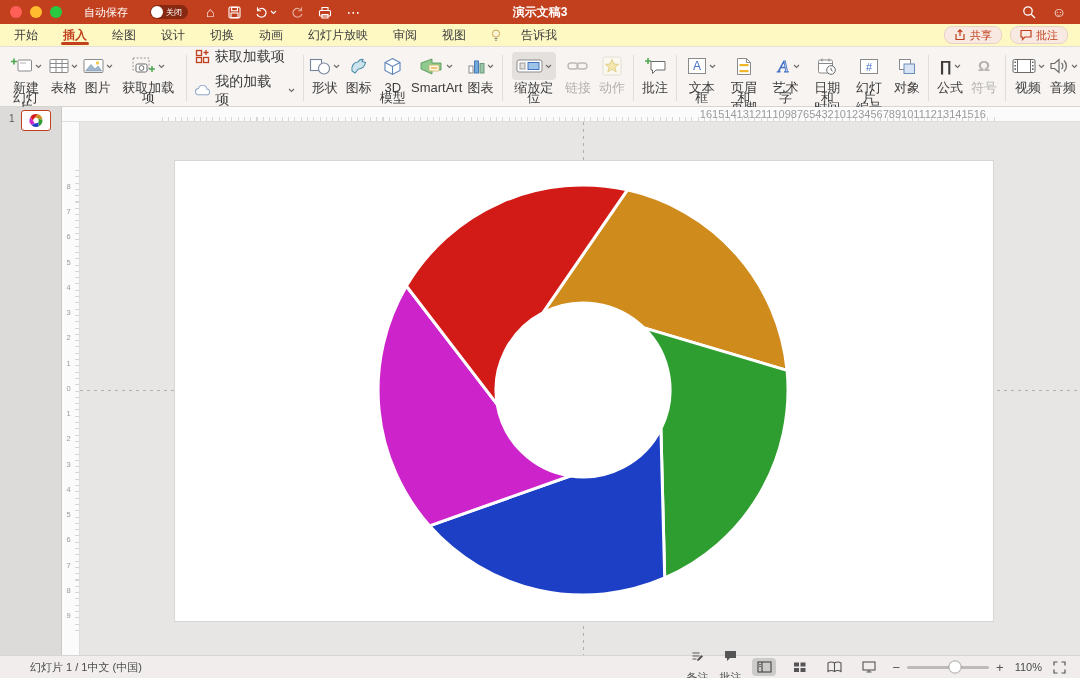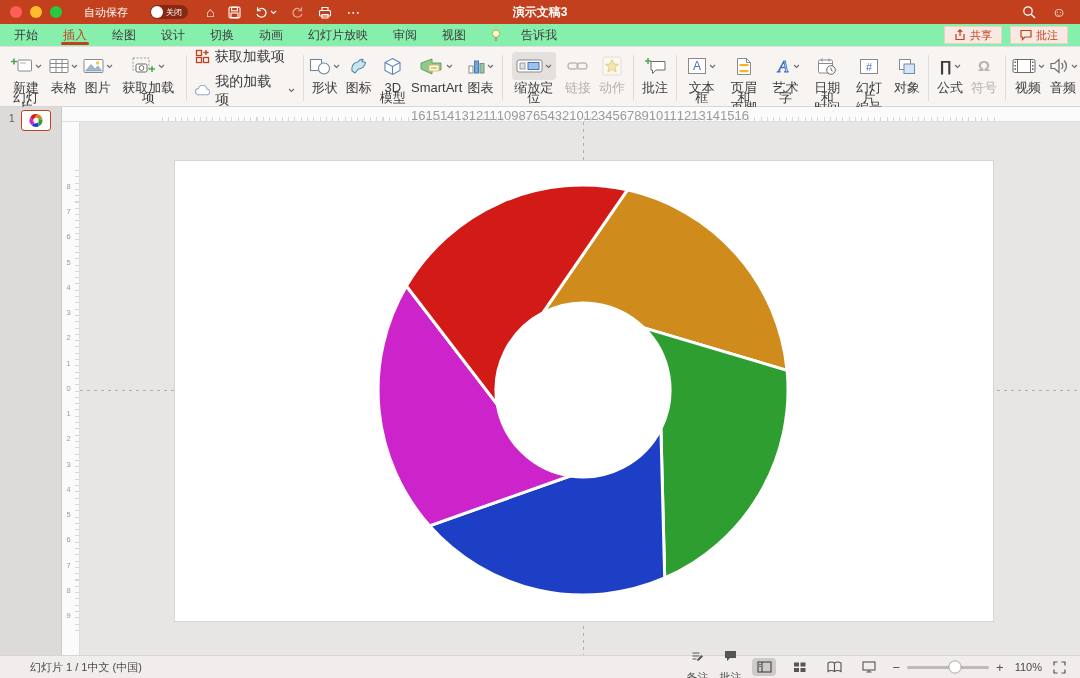--- a/index.html
+++ b/index.html
@@ -14,28 +14,28 @@
   .autosave { display:flex; align-items:center; gap:22px; margin-left:22px; color:#fff; font-size:11px; }
   .toggle { width:38px; height:14px; border-radius:8px; background:rgba(40,5,0,.38); display:flex; align-items:center; padding:1px; color:#fff; font-size:8px; }
   .knob { width:12px; height:12px; background:#fff; border-radius:50%; margin-right:3px; }
   .tb-icons { display:flex; align-items:center; gap:14px; margin-left:18px; color:#fff; }
   .tb-icons svg { display:block; }
   .tb-ico { font-size:14px; line-height:14px; color:#fff; }
   .title-center { position:absolute; left:0; right:0; text-align:center; color:#fff; font-size:12px; font-weight:bold; pointer-events:none; }
   .tb-right { margin-left:auto; display:flex; align-items:center; gap:16px; margin-right:14px; color:#fff; }
 
   
-  .menubar { position:absolute; top:24px; left:0; right:0; height:23px; background:#86efac; border-bottom:1px solid #E2DFDD; display:flex; align-items:center; font-size:12px; }
+  .menubar { position:absolute; top:24px; left:0; right:0; height:23px; background:#fef9c3; border-bottom:1px solid #E2DFDD; display:flex; align-items:center; font-size:12px; }
   .tabs { display:flex; align-items:center; gap:25px; margin-left:14px; height:100%; }
   .tab { color:#3c3c3c; height:100%; display:flex; align-items:center; position:relative; cursor:default; white-space:nowrap; }
-  .tab.sel { color:#C2401D; font-weight:normal; }
+  .tab.sel { color:#C2401D; font-weight:bold; }
   .tab.sel::after { content:""; position:absolute; left:-2px; right:-2px; bottom:1px; height:3px; border-radius:2px; background:#C2401D; }
   .tab-tellme { display:flex; align-items:center; gap:20px; }
   .mb-right { margin-left:auto; display:flex; gap:8px; margin-right:12px; }
-  .chip { display:flex; align-items:center; gap:4px; height:18px; padding:0 9px; border-radius:0; background:#F8E9E2; border:1px solid #EBD2C6; color:#C2401D; font-size:11px; }
+  .chip { display:flex; align-items:center; gap:4px; height:18px; padding:0 9px; border-radius:8px; background:#F8E9E2; border:1px solid #EBD2C6; color:#C2401D; font-size:11px; }
 
   
   .ribbon { position:absolute; top:47px; left:0; right:0; height:60px; background:#F7F4F2; border-bottom:1px solid #D8D5D3; display:flex; align-items:flex-start; padding:5px 0 0 5px; }
   .rbtn { display:flex; flex-direction:column; align-items:center; margin:0 2px; min-width:30px; }
   .ric { height:28px; display:flex; align-items:center; gap:2px; }
   .ric.selbg { background:#E3E0DE; border-radius:4px; padding:2px 4px; }
   .rlabel { font-size:13px; line-height:10px; color:#3c3c3c; text-align:center; white-space:pre-line; margin-top:3px; }
   .rbtn.dis .rlabel { color:#B5B2B0; }
   .chev svg { display:block; }
   .rdiv { width:1px; height:46px; background:#E0DDDB; margin:3px 4px 0 4px; flex:none; }
@@ -43,21 +43,21 @@
   .addin-row { display:flex; align-items:center; gap:5px; font-size:14px; color:#3c3c3c; }
   .glyph { font-size:15px; line-height:16px; color:#3c3c3c; font-weight:bold; }
   .glyph.dis { color:#B5B2B0; }
 
   
   .thumb-panel { position:absolute; top:107px; left:0; width:62px; bottom:23px; background:#DDDBDA; border-right:1px solid #CBC9C7; }
   .slide-num { position:absolute; left:9px; top:6px; font-size:10px; color:#5a5a5a; }
   .thumb { position:absolute; left:21px; top:3px; width:30px; height:21px; background:#fff; border:1.5px solid #C2401D; border-radius:3px; display:flex; align-items:center; justify-content:center; }
 
   .hruler { position:absolute; top:107px; left:62px; right:0; height:15px; background:#FCFBFB; border-bottom:1px solid #E0DEDC; }
-  .hruler .nums { position:absolute; left:112px; top:1px; width:812px; display:flex; justify-content:center; font-size:13px; color:#9a9a9a; }
+  .hruler .nums { position:absolute; left:112px; top:1px; width:812px; display:flex; justify-content:flex-end; font-size:11px; color:#9a9a9a; }
   .hruler .ticks { position:absolute; left:100px; width:836px; bottom:0; height:4px; background:repeating-linear-gradient(90deg,#D9D7D5 0 1px,transparent 1px 6.3px); }
   .vruler { position:absolute; top:122px; left:62px; width:18px; bottom:23px; background:#FCFBFB; border-right:1px solid #E0DEDC; }
   .vruler .nums { position:absolute; top:60px; height:438px; left:0; right:4px; display:flex; flex-direction:column; justify-content:space-between; align-items:center; font-size:7.5px; color:#9a9a9a; }
   .vruler .ticks { position:absolute; top:48px; height:462px; right:0; width:4px; background:repeating-linear-gradient(180deg,#D9D7D5 0 1px,transparent 1px 6.3px); }
 
   .canvas { position:absolute; top:122px; left:80px; right:0; bottom:23px; background:#E8E6E5; }
   .slide { position:absolute; left:95px; top:39px; width:818px; height:460px; background:#fff; box-shadow:0 0 0 1px #D8D6D4; }
   .guide-h { position:absolute; top:268px; left:0; right:0; height:1px; background:repeating-linear-gradient(90deg,#AFAFAF 0 3px,transparent 3px 7px); }
   .guide-v { position:absolute; left:503px; top:0; bottom:0; width:1px; background:repeating-linear-gradient(180deg,#AFAFAF 0 3px,transparent 3px 7px); }
   .shape-svg { position:absolute; left:95px; top:39px; }

